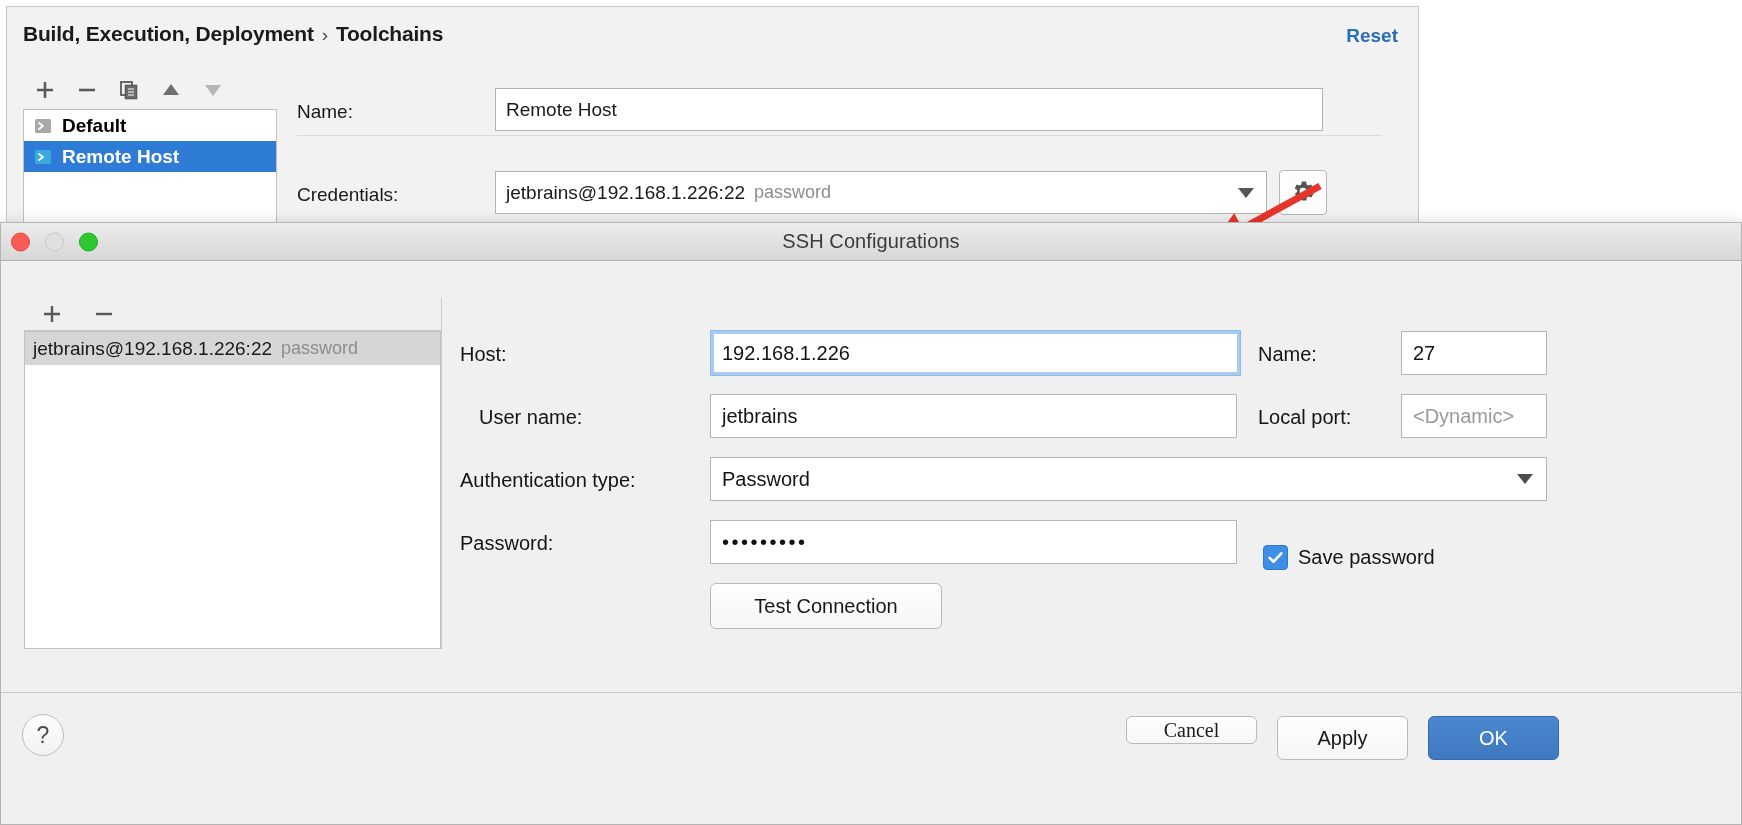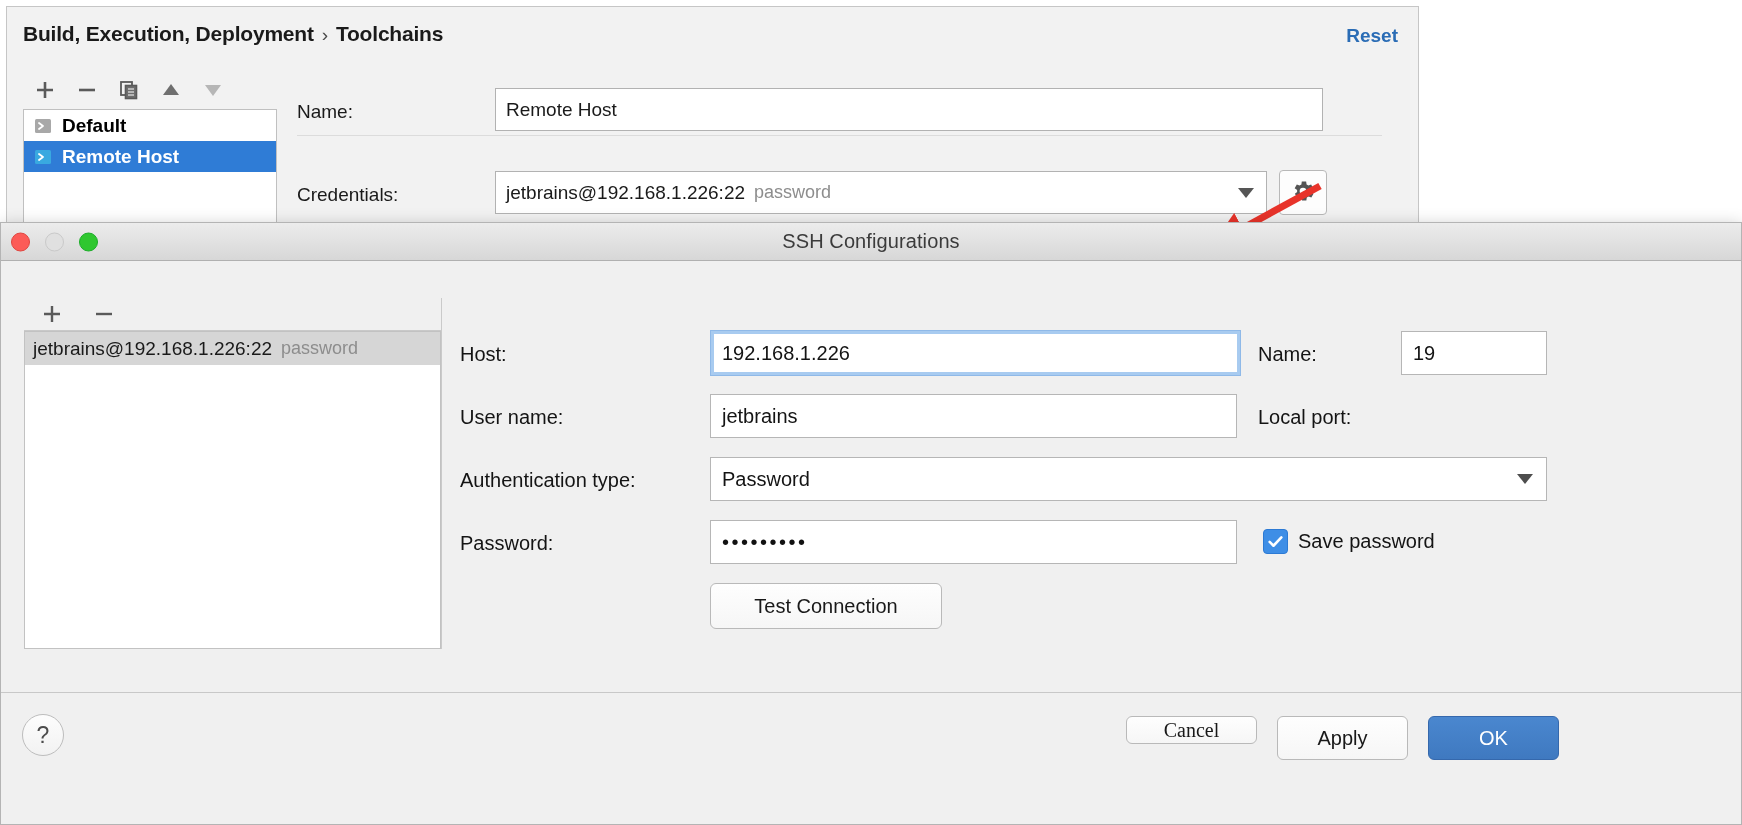--- a/index.html
+++ b/index.html
@@ -294,20 +294,21 @@
     letter-spacing: 2.5px;
     color: #111111;
   }
 
   .checkbox-wrap {
     position: absolute;
     display: flex;
     align-items: center;
     gap: 10px;
     cursor: pointer;
+    margin-top: 16px;
   }
   .checkbox {
     width: 25px; height: 25px;
     border-radius: 4px;
     background: #3e8ee6;
     border: 1px solid #2c7ad4;
     display: flex; align-items: center; justify-content: center;
     flex: none;
   }
   .cb-label {
@@ -488,28 +489,31 @@
       </div>
 
       <div class="panel-sep"></div>
 
       <div class="form-label" style="left:459px; top:82px;">Host:</div>
       <div class="field focused" style="left:709px; top:69px; width:531px; height:46px;">
         <span>192.168.1.226</span>
       </div>
       <div class="form-label" style="left:1257px; top:82px;">Name:</div>
       <div class="field" style="left:1400px; top:70px; width:146px; height:44px;">
-        <span>19</span>
-      </div>
-
-      <div class="form-label" style="left:459px; top:145px;">User name:</div>
+        <span>27</span>
+      </div>
+
+      <div class="form-label" style="left:478px; top:145px;">User name:</div>
       <div class="field" style="left:709px; top:133px; width:527px; height:44px;">
         <span>jetbrains</span>
       </div>
       <div class="form-label" style="left:1257px; top:145px;">Local port:</div>
+      <div class="field placeholder" style="left:1400px; top:133px; width:146px; height:44px;">
+        <span>&lt;Dynamic&gt;</span>
+      </div>
 
       <div class="form-label" style="left:459px; top:208px;">Authentication type:</div>
       <div class="field dropdown" style="left:709px; top:196px; width:837px; height:44px;">
         <span>Password</span>
         <span class="dd-arrow"></span>
       </div>
 
       <div class="form-label" style="left:459px; top:271px;">Password:</div>
       <div class="field" style="left:709px; top:259px; width:527px; height:44px;">
         <span class="pw-dots">•••••••••</span>

